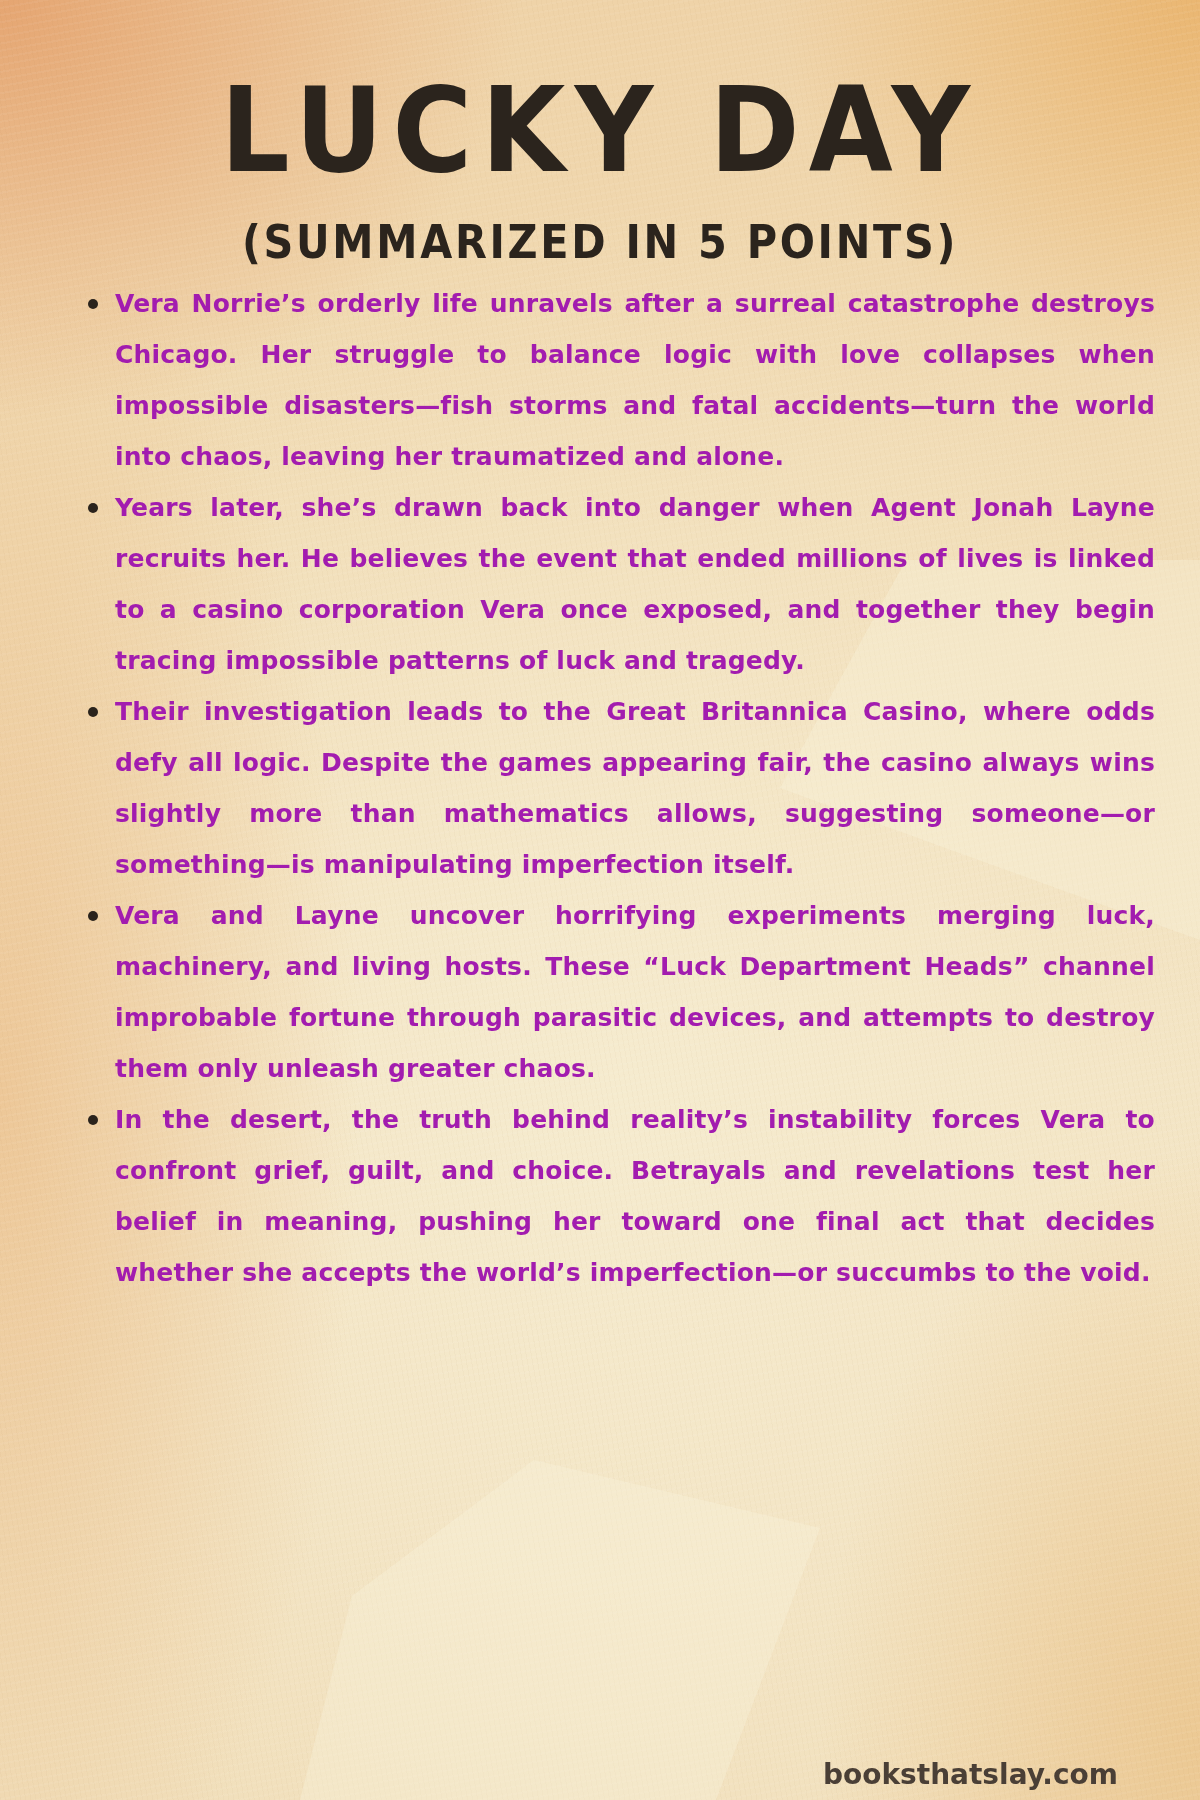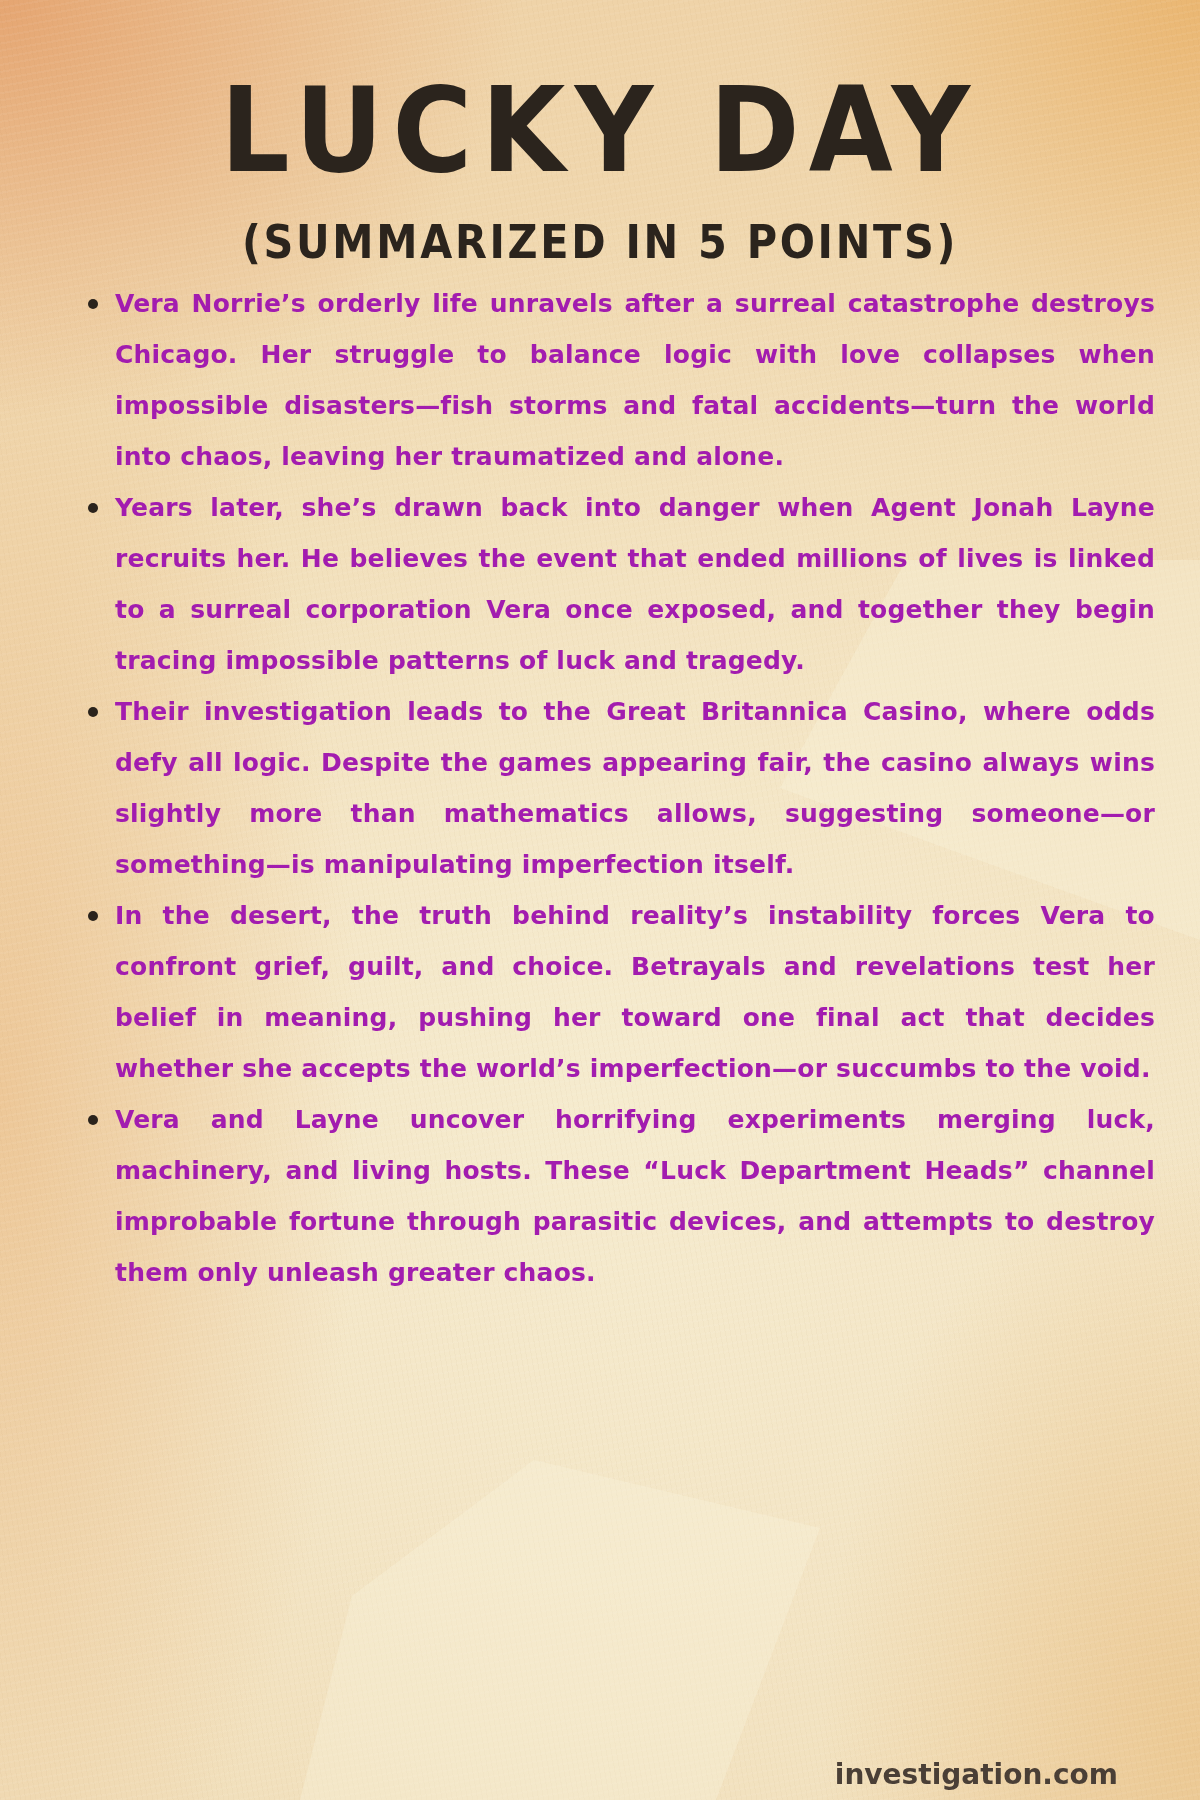--- a/index.html
+++ b/index.html
@@ -119,29 +119,29 @@
 <h1 class="title">LUCKY DAY</h1>
 <h2 class="subtitle">(SUMMARIZED IN 5 POINTS)</h2>
 
 <ul class="points">
   <li>
     <span class="bullet"></span>
     <span class="text">Vera Norrie’s orderly life unravels after a surreal catastrophe destroys Chicago. Her struggle to balance logic with love collapses when impossible disasters—fish storms and fatal accidents—turn the world into chaos, leaving her traumatized and alone.</span>
   </li>
   <li>
     <span class="bullet"></span>
-    <span class="text">Years later, she’s drawn back into danger when Agent Jonah Layne recruits her. He believes the event that ended millions of lives is linked to a surreal corporation Vera once exposed, and together they begin tracing impossible patterns of luck and tragedy.</span>
+    <span class="text">Years later, she’s drawn back into danger when Agent Jonah Layne recruits her. He believes the event that ended millions of lives is linked to a casino corporation Vera once exposed, and together they begin tracing impossible patterns of luck and tragedy.</span>
   </li>
   <li>
     <span class="bullet"></span>
     <span class="text">Their investigation leads to the Great Britannica Casino, where odds defy all logic. Despite the games appearing fair, the casino always wins slightly more than mathematics allows, suggesting someone—or something—is manipulating imperfection itself.</span>
   </li>
   <li>
     <span class="bullet"></span>
-    <span class="text">In the desert, the truth behind reality’s instability forces Vera to confront grief, guilt, and choice. Betrayals and revelations test her belief in meaning, pushing her toward one final act that decides whether she accepts the world’s imperfection—or succumbs to the void.</span>
+    <span class="text">Vera and Layne uncover horrifying experiments merging luck, machinery, and living hosts. These “Luck Department Heads” channel improbable fortune through parasitic devices, and attempts to destroy them only unleash greater chaos.</span>
   </li>
   <li>
     <span class="bullet"></span>
-    <span class="text">Vera and Layne uncover horrifying experiments merging luck, machinery, and living hosts. These “Luck Department Heads” channel improbable fortune through parasitic devices, and attempts to destroy them only unleash greater chaos.</span>
+    <span class="text">In the desert, the truth behind reality’s instability forces Vera to confront grief, guilt, and choice. Betrayals and revelations test her belief in meaning, pushing her toward one final act that decides whether she accepts the world’s imperfection—or succumbs to the void.</span>
   </li>
 </ul>
 
-<div class="footer">investigation.com</div>
+<div class="footer">booksthatslay.com</div>
 
 </body></html>

